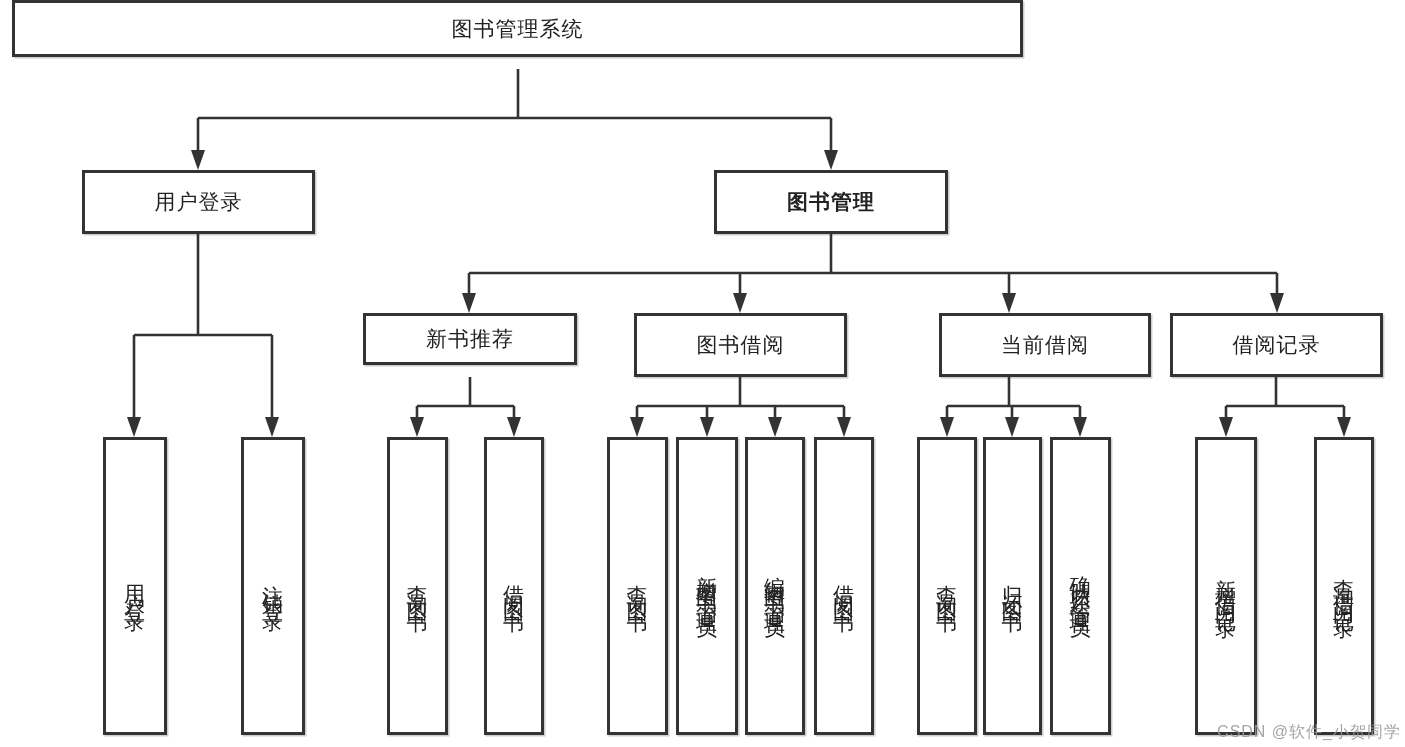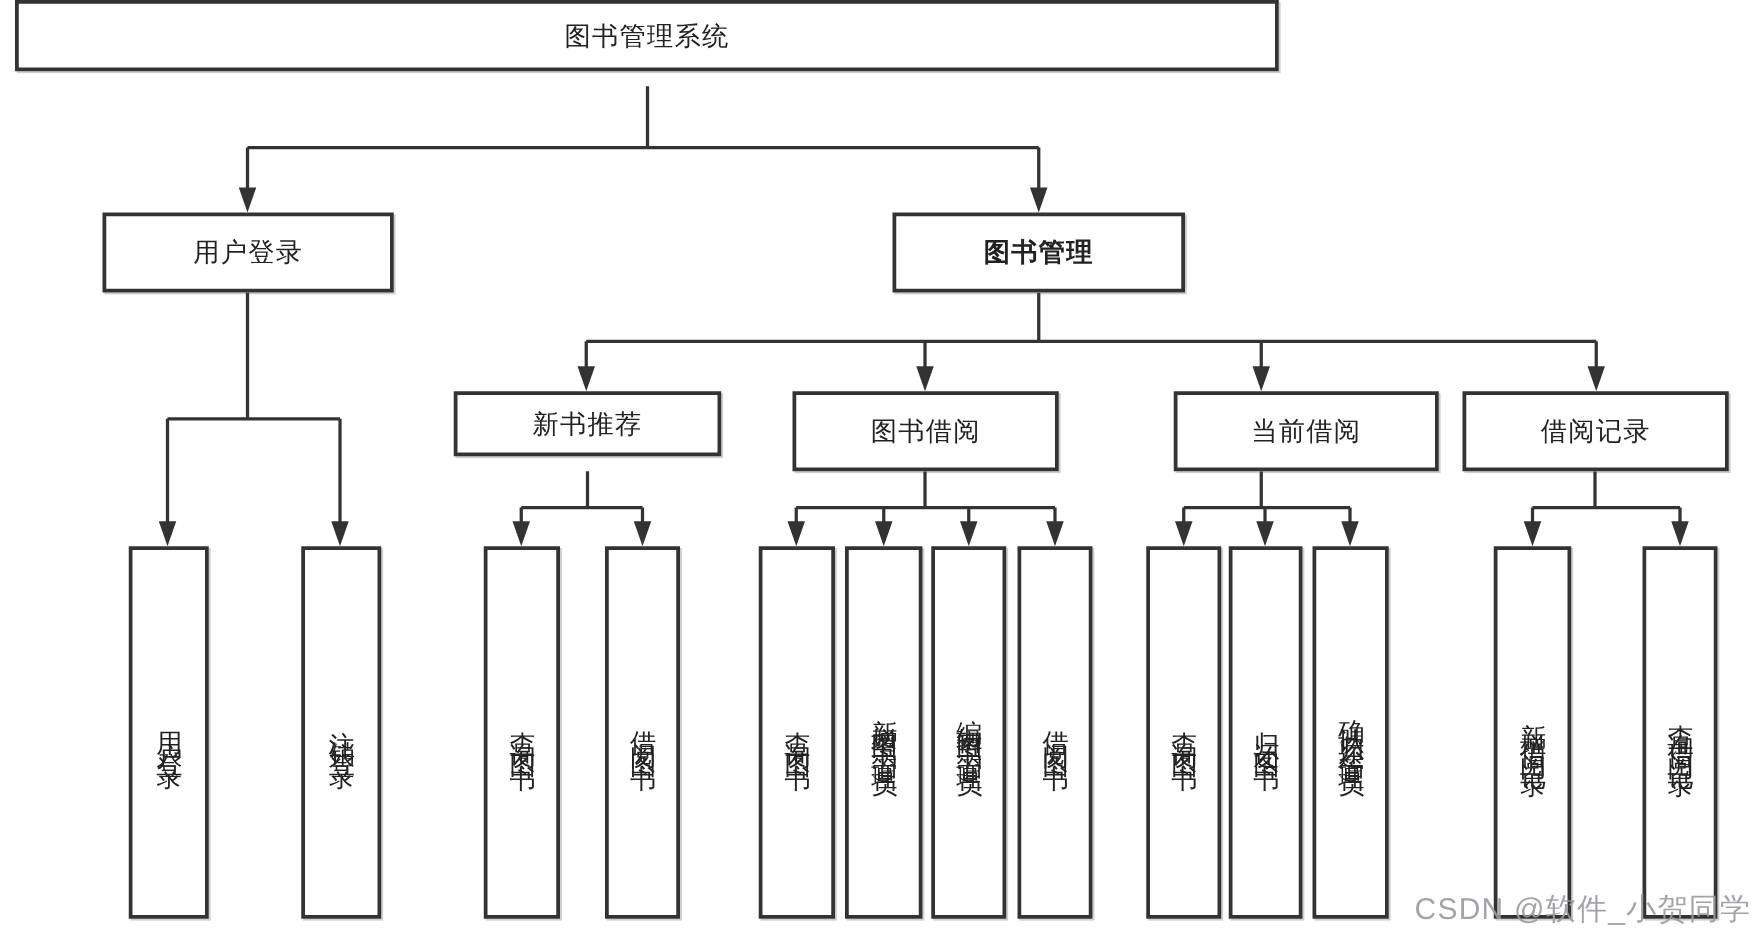--- a/index.html
+++ b/index.html
@@ -48,21 +48,21 @@
     writing-mode: vertical-rl;
     text-orientation: mixed;
     letter-spacing: 9px;
     line-height: 1;
     white-space: nowrap;
   }
   .watermark {
     position: absolute;
     right: 4px;
     bottom: 4px;
-    font-size: 24px;
+    font-size: 16px;
     color: #9b9b9f;
     letter-spacing: 1px;
     z-index: 2;
     opacity: 0.9;
   }
   svg path { stroke: #333333; stroke-width: 2.6; fill: none; }
   svg polygon { fill: #333333; stroke: none; }
 </style>
 </head>
 <body>

